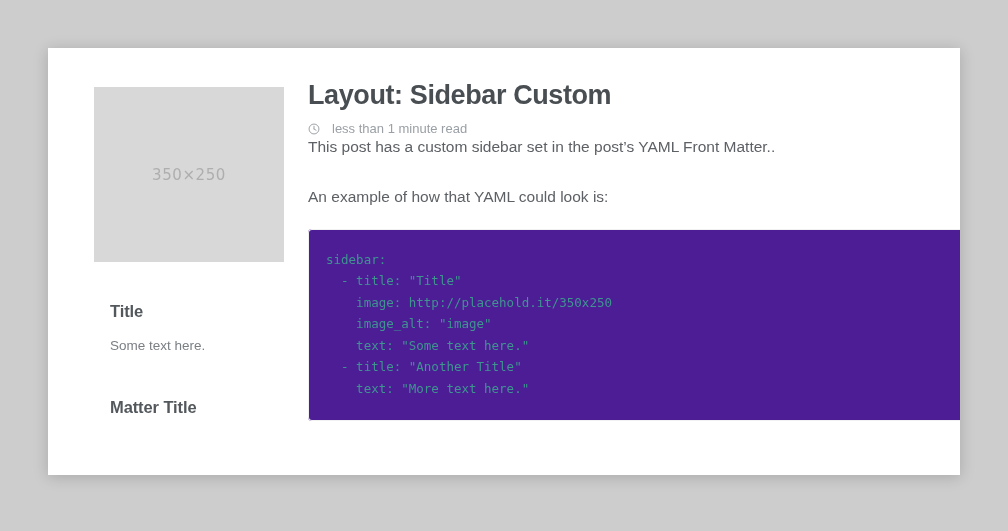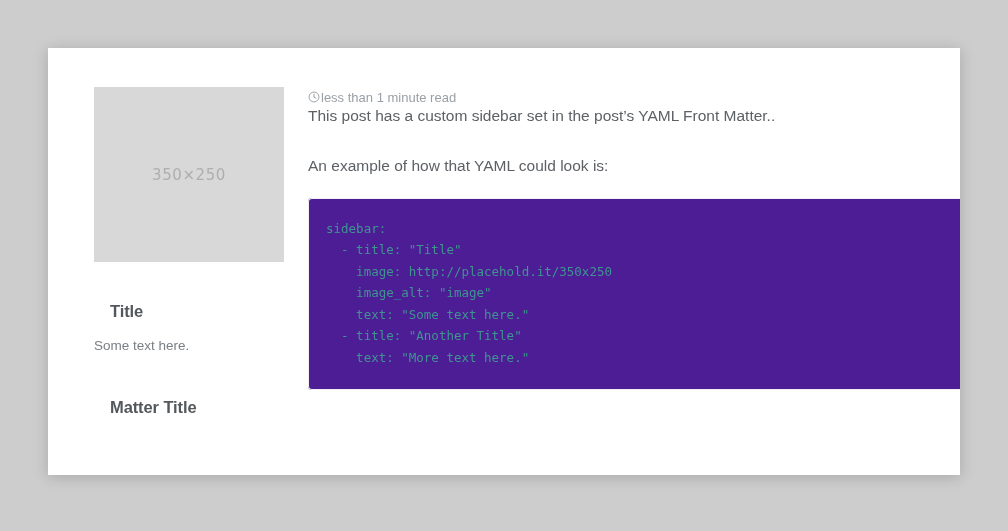--- a/index.html
+++ b/index.html
@@ -72,21 +72,21 @@
     color: #53585c;
     margin: 16px;
     letter-spacing: -0.1px;
   }
   .sidebar-block-1 .sidebar-heading { margin-top: 40px; }
   .sidebar-block-2 .sidebar-heading { margin-top: 42px; }
 
   .sidebar-text {
     font-size: 13.5px;
     color: #7a7f84;
-    margin: 14px 0 0 0;
+    margin: 14px 0 0 16px;
     line-height: 1.4;
   }
 
   
   .main-col {
     flex: 1 1 auto;
     padding: 32px 0 0 24px;
     box-sizing: border-box;
     min-width: 0;
   }
@@ -95,22 +95,22 @@
     font-size: 27px;
     font-weight: bold;
     color: #494e52;
     margin: 0;
     letter-spacing: -0.4px;
     line-height: 1.15;
   }
 
   .post-meta {
     display: flex;
-    align-items: flex-start;
-    gap: 1px;
+    align-items: flex-end;
+    gap: 12px;
     margin-top: 11px;
     font-size: 13px;
     color: #9aa0a5;
   }
   .clock-icon {
     display: inline-block;
     width: 12px;
     height: 12px;
     flex: 0 0 12px;
     line-height: 0;
@@ -167,20 +167,21 @@
         </div>
 
         <div class="sidebar-block sidebar-block-2">
           <h3 class="sidebar-heading">Matter Title</h3>
         </div>
 
       </aside>
 
       <main class="main-col">
 
+        <h1 class="post-title">Layout: Sidebar Custom</h1>
 
         <div class="post-meta">
           <span class="clock-icon">
             <svg width="12" height="12" viewBox="0 0 16 16" aria-hidden="true">
               <circle cx="8" cy="8" r="6.6" fill="none" stroke="#9aa0a5" stroke-width="1.3"></circle>
               <line x1="8" y1="8" x2="8" y2="4.3" stroke="#9aa0a5" stroke-width="1.3" stroke-linecap="round"></line>
               <line x1="8" y1="8" x2="10.7" y2="9.6" stroke="#9aa0a5" stroke-width="1.3" stroke-linecap="round"></line>
             </svg>
           </span>
           <span class="post-meta-text">less than 1 minute read</span>

